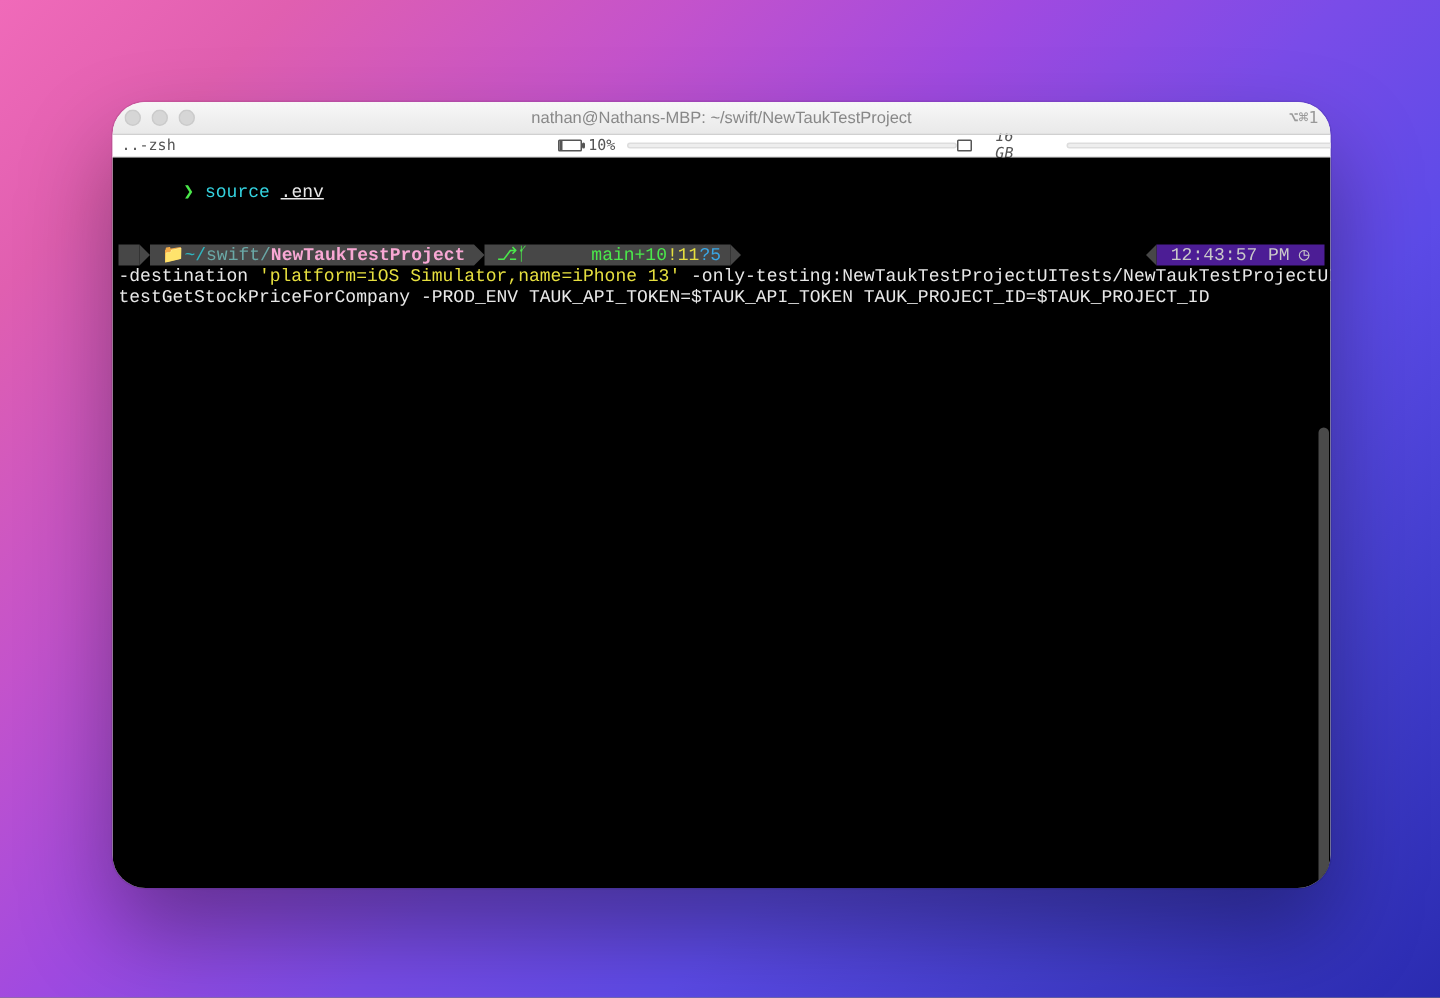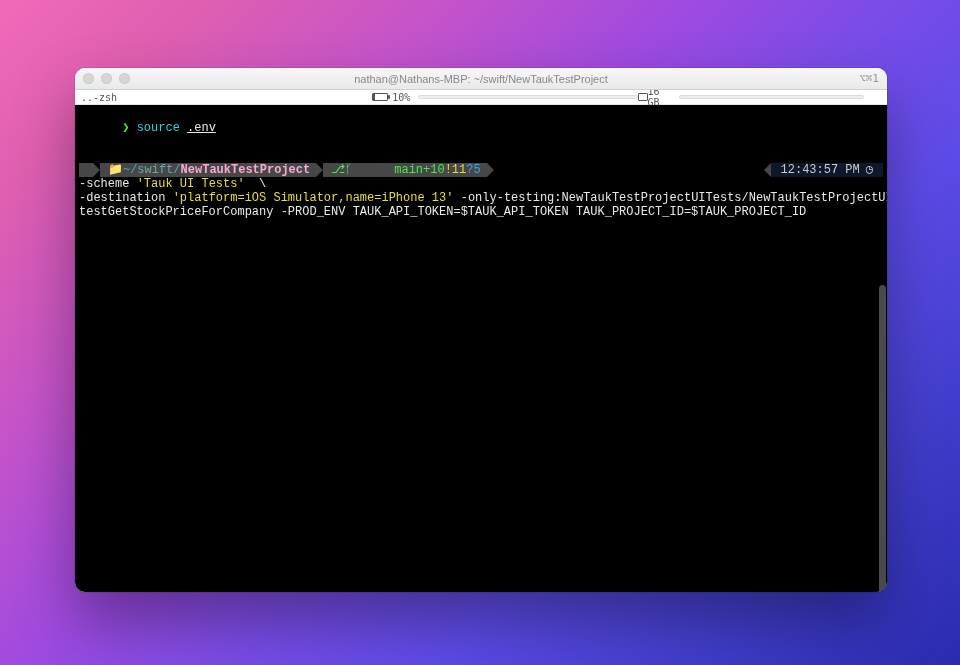--- a/index.html
+++ b/index.html
@@ -12,21 +12,21 @@
     position: relative;
   }
 
   
   .window {
     position: absolute;
     left: 75px;
     top: 68px;
     width: 812px;
     height: 524px;
-    border-radius: 10px;
+    border-radius: 22px;
     background: #fff;
     box-shadow: 0 30px 60px rgba(0,0,0,0.35), 0 0 0 1px rgba(0,0,0,0.08);
     display: flex;
     flex-direction: column;
     overflow: hidden;
   }
 
   
   .titlebar {
     height: 22px;
@@ -56,21 +56,21 @@
     border-bottom: 1px solid #e5e5e5;
     display:flex;
     align-items:center;
     font-size:10px;
     color:#555;
     font-family: Menlo, monospace;
     padding: 0 6px;
   }
   .infostrip .shell { flex: 0 0 auto; }
   .infostrip .mid { margin-left: 255px; display:flex; align-items:center; gap:4px; }
-  .infostrip .right { margin-left: auto; margin-right: 200px; display:flex; align-items:center; gap:0; }
+  .infostrip .right { margin-left: auto; margin-right: 200px; display:flex; align-items:center; gap:16px;font-style:italic; }
   .batt-icon { width:16px; height:8px; border:1px solid #555; border-radius:1px; position:relative; }
   .batt-icon::after { content:""; position:absolute; right:-3px; top:1px; width:2px; height:4px; background:#555; border-radius:1px;}
   .batt-fill { position:absolute; left:0; top:0; bottom:0; width:10%; background:#555; }
   .ram-icon { display:inline-block; width:10px; height:8px; border:1px solid #555; border-radius:1px; position:relative;}
   .bar-track { height:4px; width:220px; background:#eee; border:1px solid #ddd; margin-left:4px; border-radius:2px; }
 
   
   .termbody {
     flex:1;
     background:#000;
@@ -112,21 +112,21 @@
   .seg-apple { background:#474747; color:#474747; }
   .seg-apple span{ color:#e8e8e8; font-size:11px; }
   .seg-path  { background:#474747; color:#474747; margin-left:7px;}
   .seg-path span.a{ color:#2fb6c0;} .seg-path span.b{color:#6aa8a6;} .seg-path span.c{color:#f9a8d4; font-weight:600;}
   .seg-git   { background:#474747; color:#474747; margin-left:7px;}
   .seg-git .gico{color:#4be84b;}
   .seg-git .br{color:#4be84b;margin-left:42px;}
   .seg-git .p { color:#4be84b;}
   .seg-git .e { color:#e6df3f;}
   .seg-git .u { color:#3aa7e6;}
-  .seg-time { margin-left:auto; background:#0f172a; color:#c9c9c9; padding:0 10px; display:flex; align-items:center; gap:6px; position:relative;text-align:right;}
+  .seg-time { margin-left:auto; background:#4c1d95; color:#c9c9c9; padding:0 10px; display:flex; align-items:center; gap:6px; position:relative;text-align:right;}
   .seg-time::before{
     content:""; position:absolute; left:-7px; top:0; width:0; height:0;
     border-top:7px solid transparent; border-bottom:7px solid transparent;
     border-right:7px solid #474747;
   }
 
   .ul { text-decoration: underline; }
 
   .cursorbox { display:inline-block; width:8px; height:12px; border:1px solid #c8c8c8; vertical-align:-1px; margin-left:1px;}
 
@@ -191,21 +191,20 @@
           <span> </span>
           <span class="u">?5</span>
       </div>
       <div class="seg-time">
         <span>12:43:57 PM</span>
         <span>◷</span>
       </div>
     </div>
 
 
-    <div class="line"><span class="c-white">-scheme</span><span> </span><span class="c-yellow">'Tauk UI Tests'</span><span>  </span><span class="c-white">\</span></div>
 
     <div class="line"><span class="c-white">-destination</span><span> </span><span class="c-yellow">'platform=iOS Simulator,name=iPhone 13'</span><span> </span><span class="c-white">-only-testing:NewTaukTestProjectUITests/NewTaukTestProjectUITests/</span></div>
 
     <div class="line"><span class="c-white">testGetStockPriceForCompany -PROD_ENV TAUK_API_TOKEN=$TAUK_API_TOKEN TAUK_PROJECT_ID=$TAUK_PROJECT_ID</span></div>
 
     <div class="scrollbar"></div>
   </div>
 
 </div>
 

